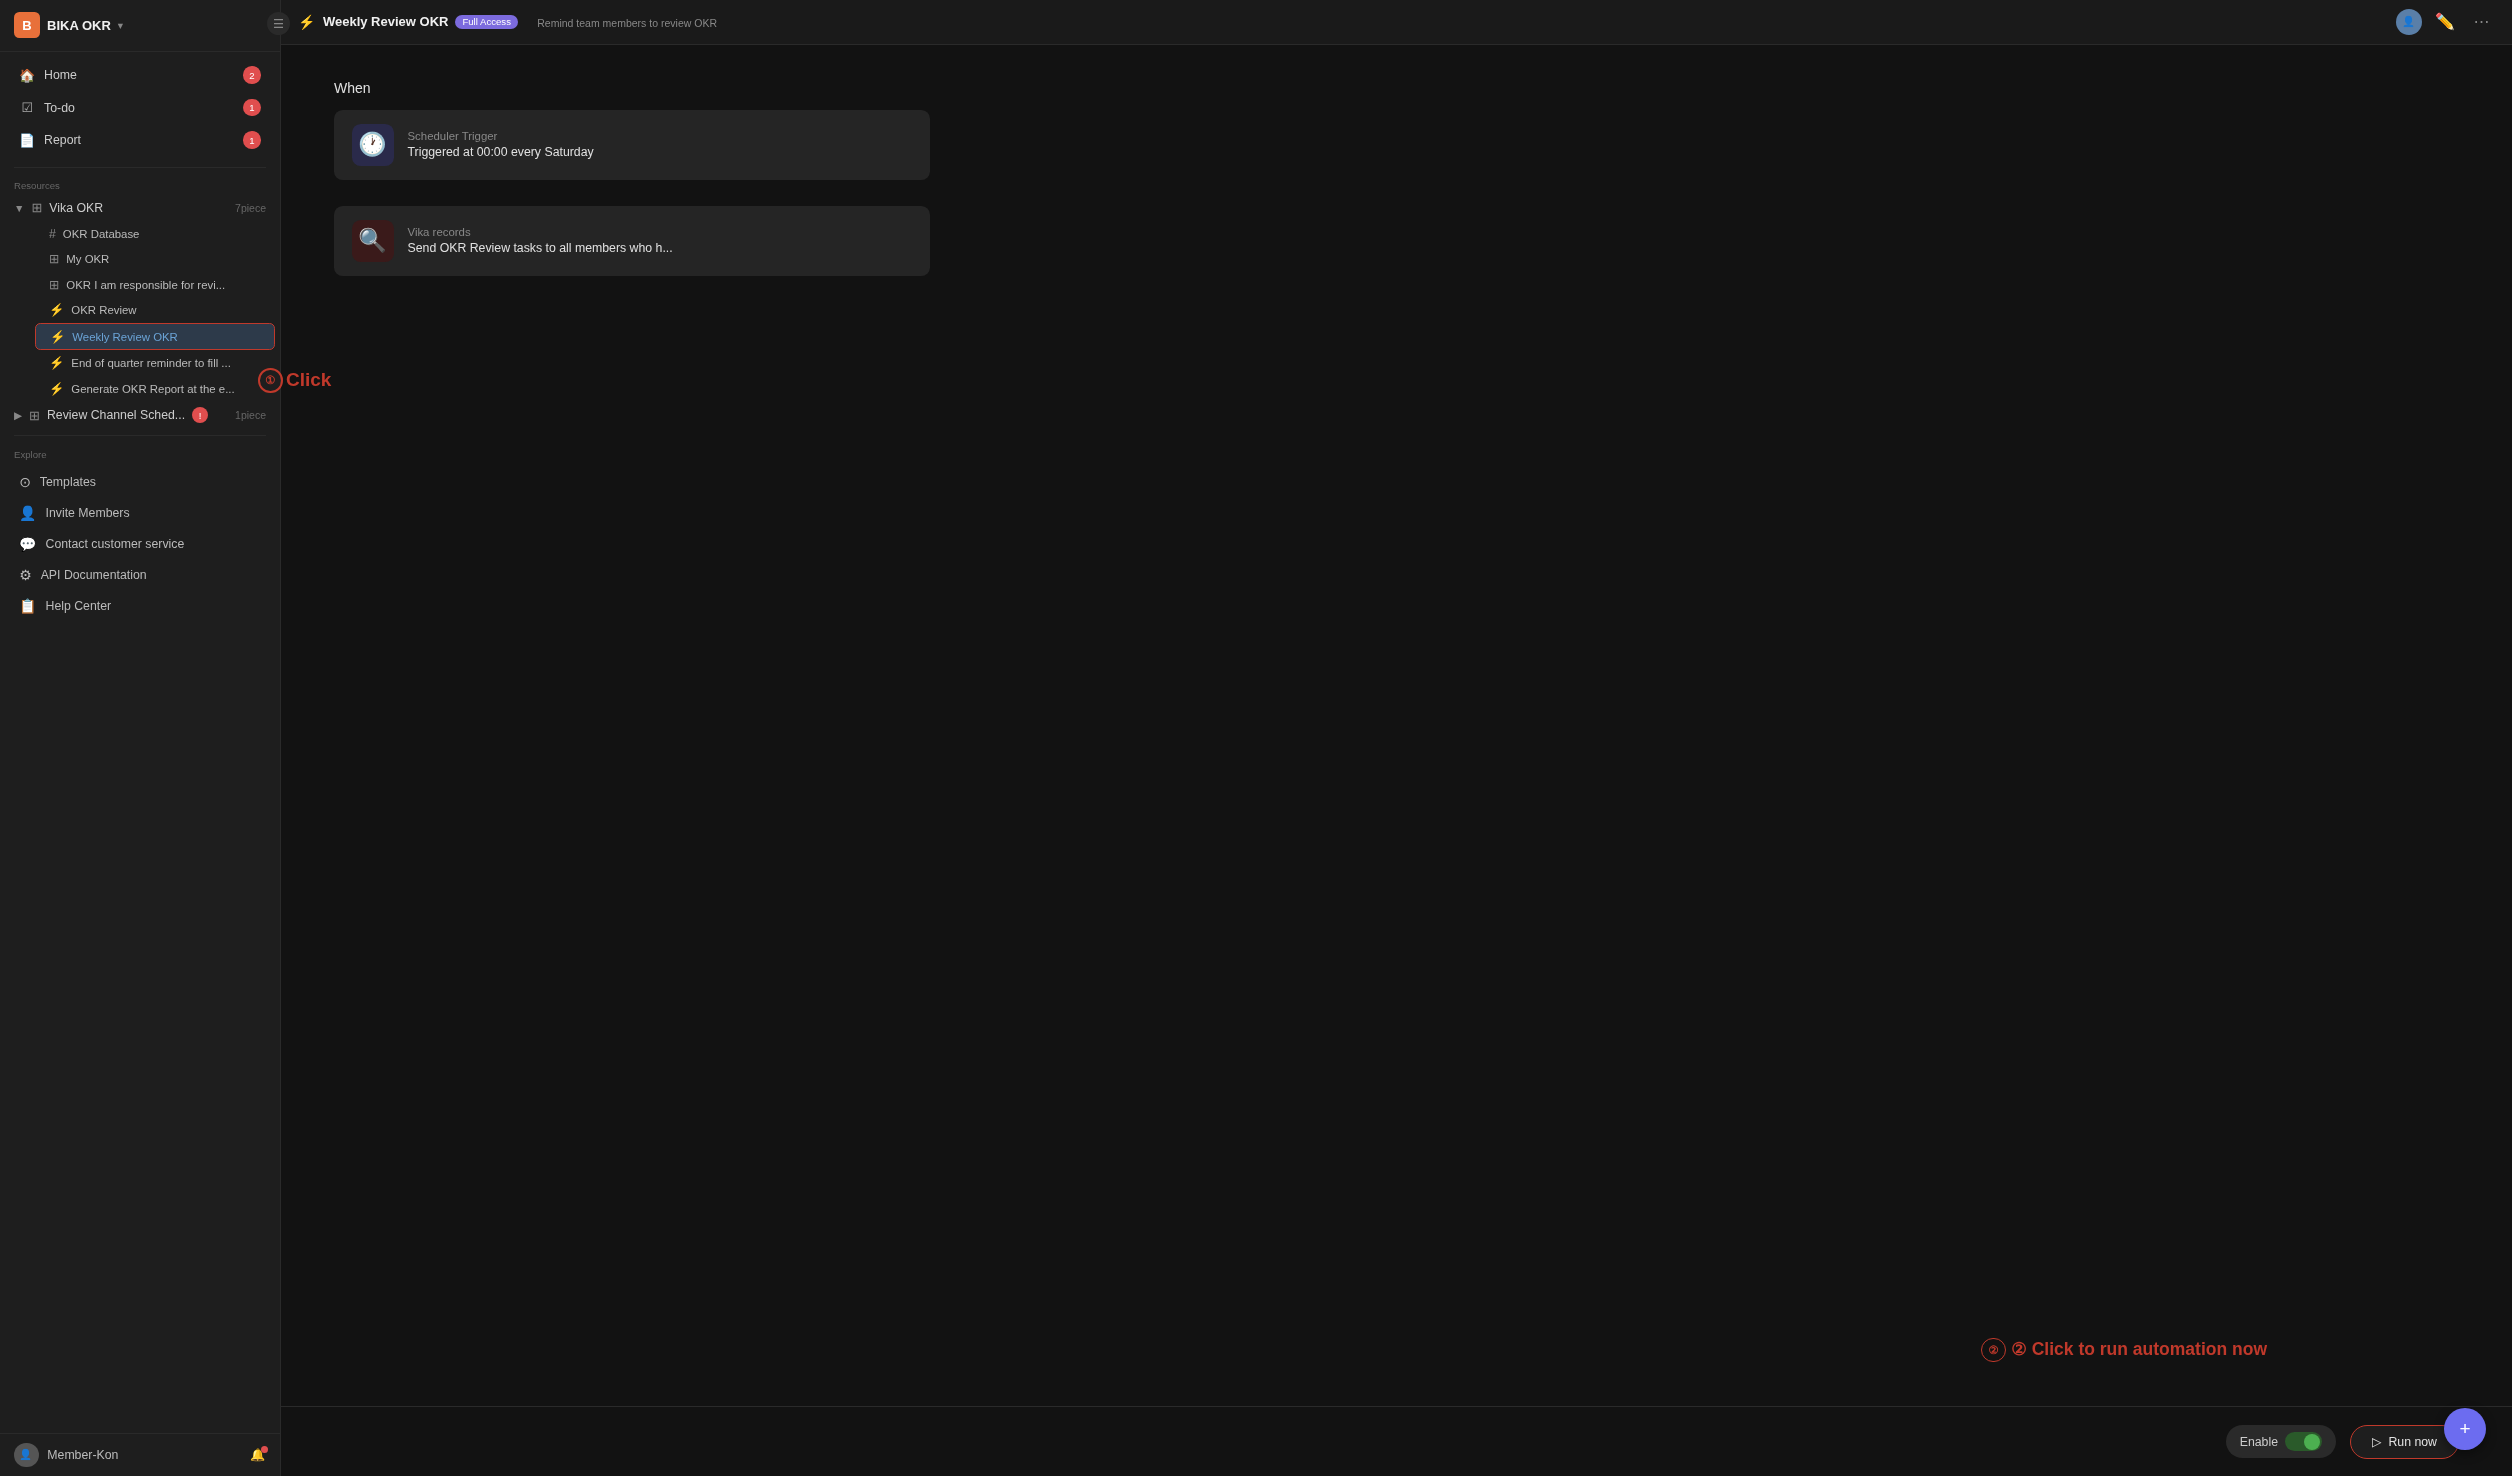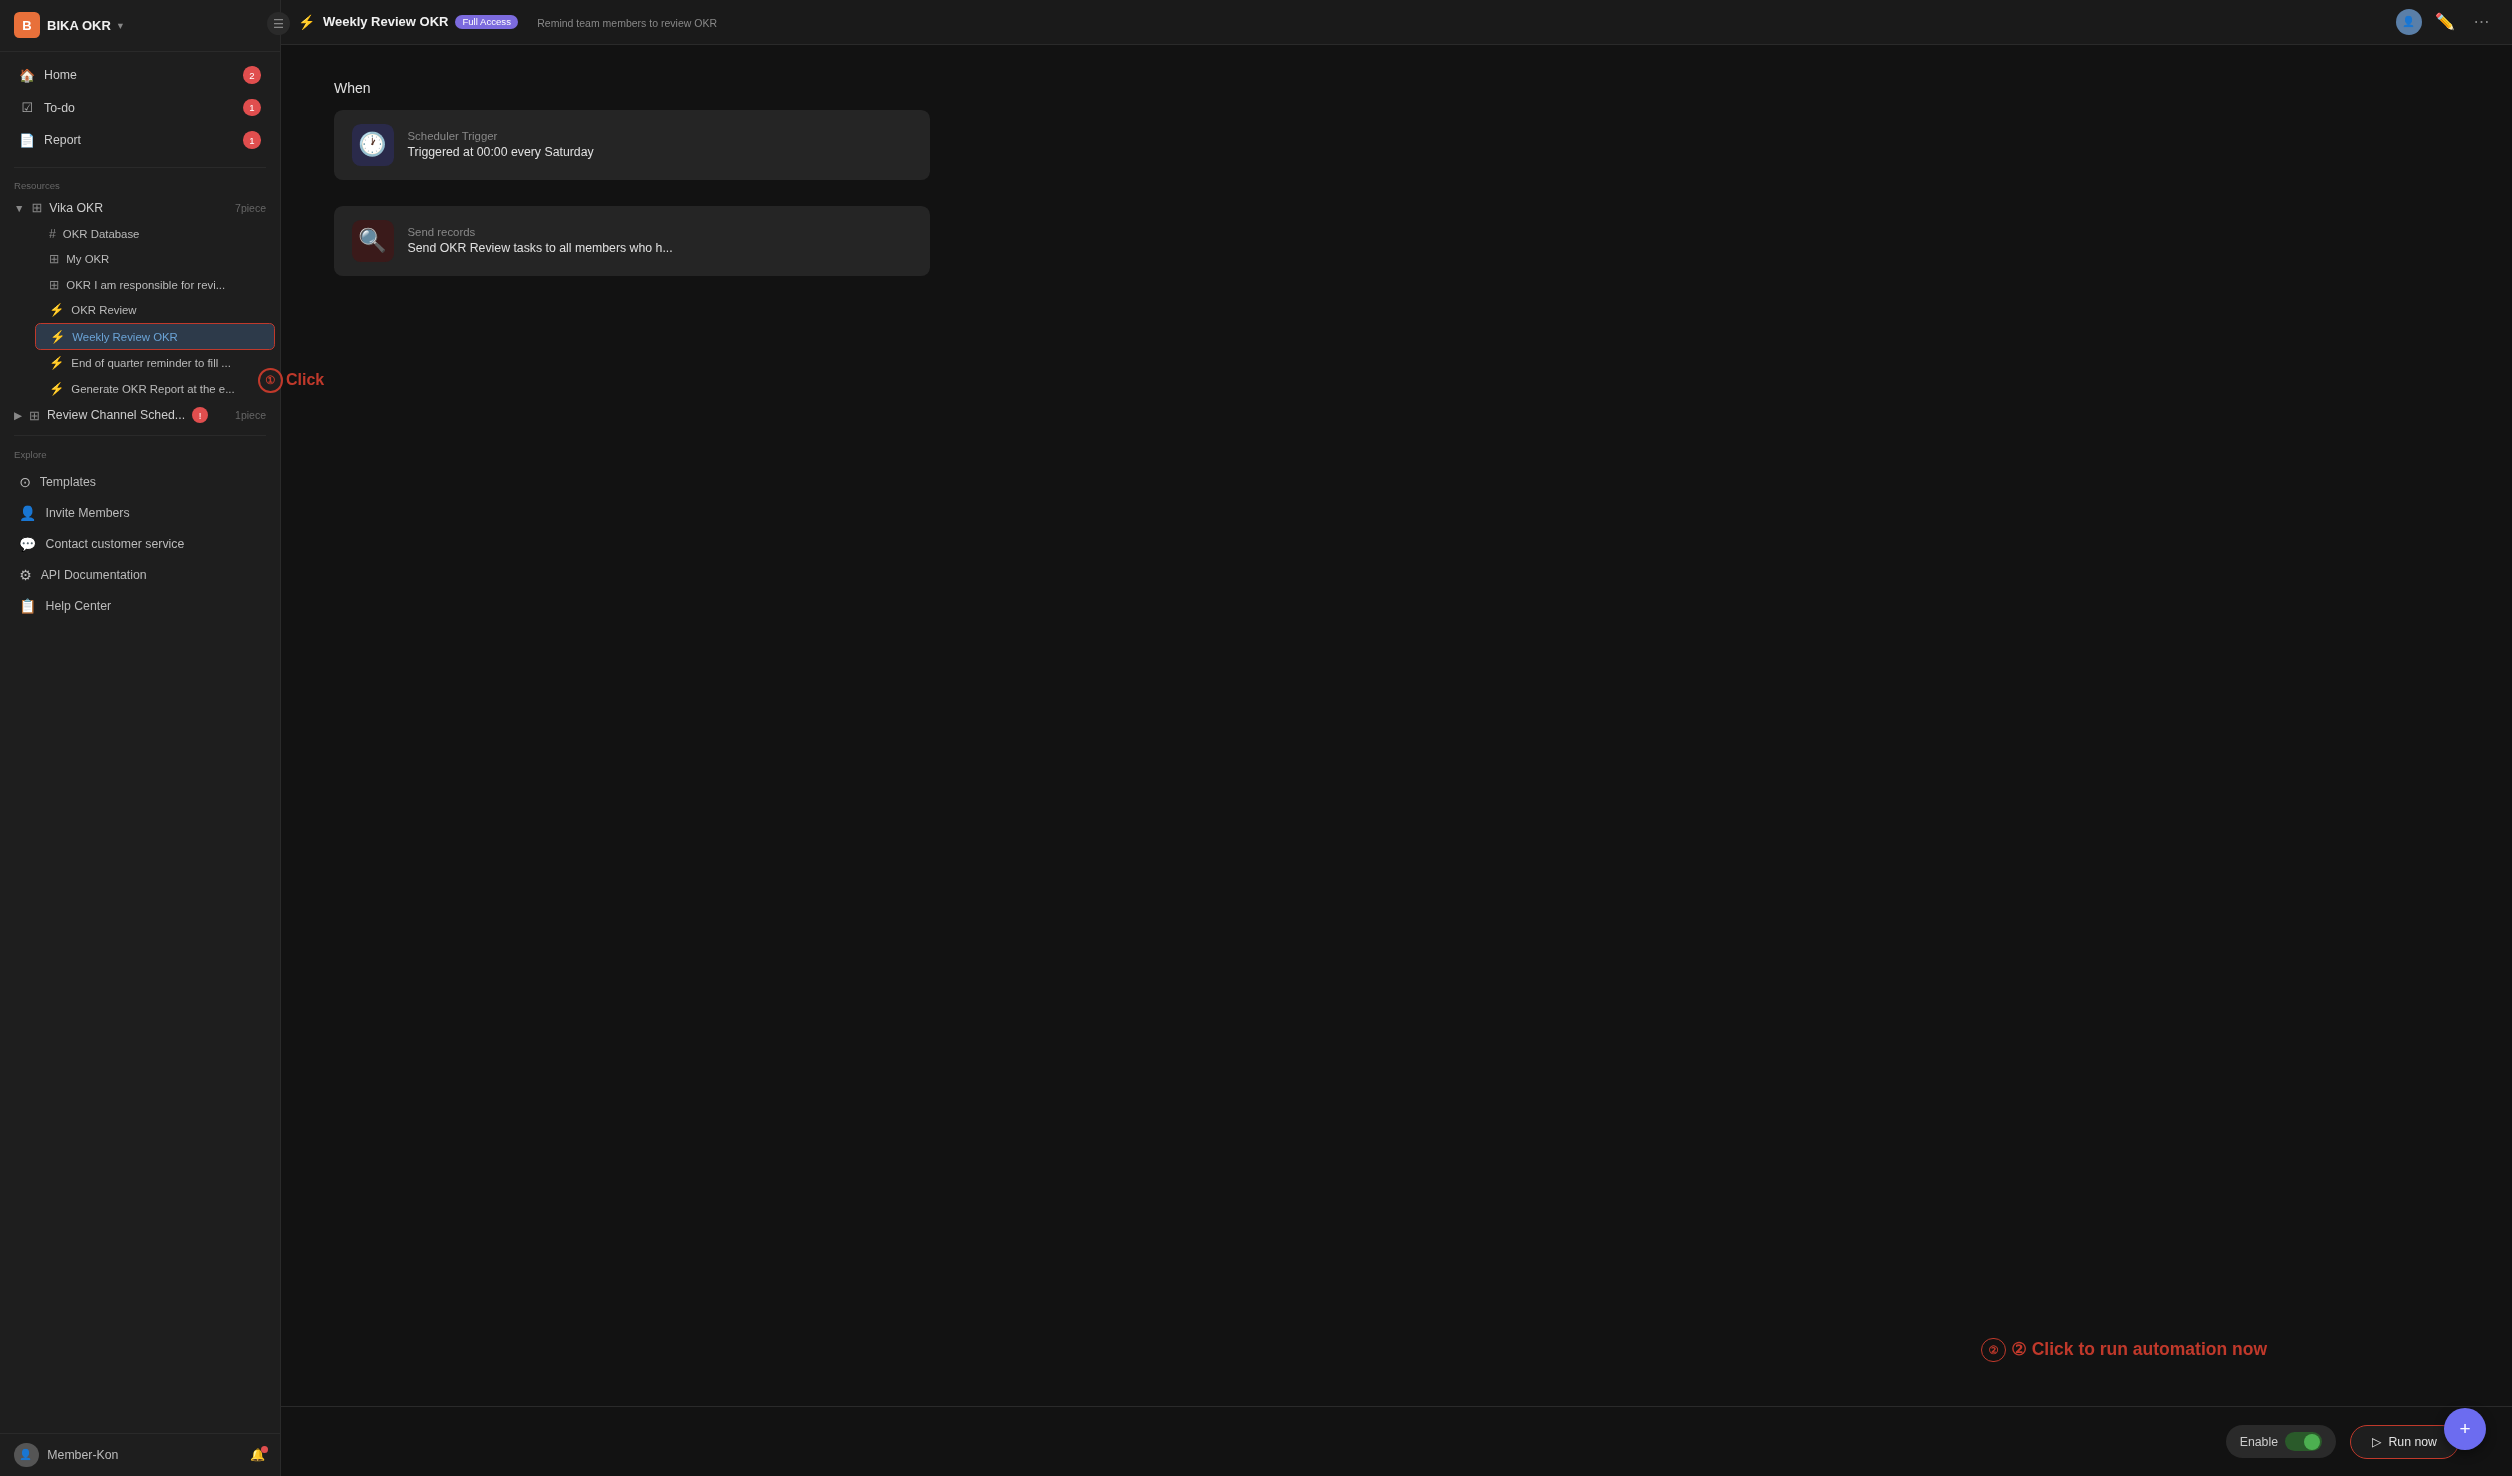--- a/index.html
+++ b/index.html
@@ -577,21 +577,21 @@
         <div class="value">Triggered at 00:00 every Saturday</div>
       </div>
     </div>
 
     <div class="then-section">
       <div class="action-card">
         <div class="action-icon-box">
           <span class="find-icon">🔍</span>
         </div>
         <div class="trigger-info">
-          <div class="label">Send records</div>
+          <div class="label">Vika records</div>
           <div class="value">Send OKR Review tasks to all members who h...</div>
         </div>
       </div>
     </div>
   </div>
 
   <div class="bottom-bar">
 
     <div style="position:absolute;right:245px;bottom:114px;color:#c0392b;font-size:17.5px;font-weight:600;pointer-events:none;display:flex;align-items:center;gap:5.3px;">
       <span style="width:24.5px;height:24.5px;border-radius:50%;border:1.8px solid #c0392b;display:inline-flex;align-items:center;justify-content:center;font-size:11.4px;">②</span>
@@ -607,19 +607,19 @@
 
     <button class="run-now-btn">
       <span>▷</span>
       <span>Run now</span>
     </button>
   </div>
 </div>
 
 <div style="position:fixed;left:258px;top:368px;display:flex;align-items:center;gap:3.5px;pointer-events:none;z-index:100;">
   <div style="width:24.5px;height:24.5px;border-radius:50%;border:2.2px solid #c0392b;color:#c0392b;font-weight:bold;display:flex;align-items:center;justify-content:center;font-size:11.4px;">①</div>
-  <span style="color:#c0392b;font-size:16px;font-weight:600;text-align:center;">Click</span>
+  <span style="color:#c0392b;font-size:19px;font-weight:600;text-align:center;">Click</span>
 </div>
 
 <div class="fab-btn">
   <span>+</span>
 </div>
 
 
 </body></html>

